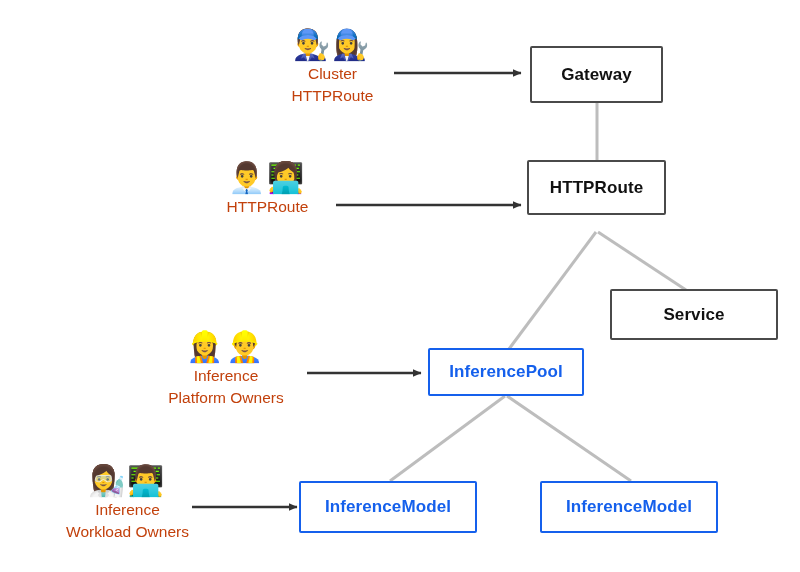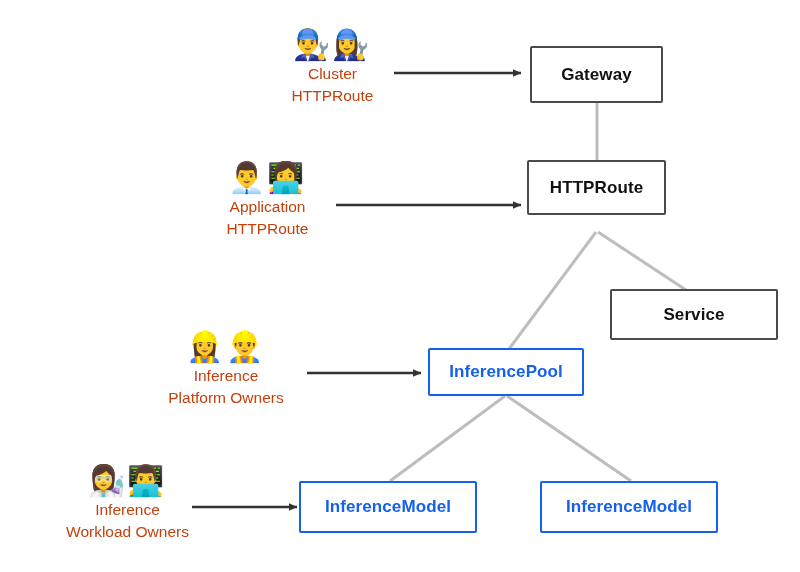--- a/index.html
+++ b/index.html
@@ -97,21 +97,20 @@
   </svg>
 
   <div class="persona" style="left:255px; top:28px; width:155px;">
     <span class="persona-emoji">👨‍🔧👩‍🔧</span>
     <span class="persona-label">Cluster</span>
     <span class="persona-label">HTTPRoute</span>
   </div>
 
   <div class="persona" style="left:190px; top:161px; width:155px;">
     <span class="persona-emoji">👨‍💼👩‍💻</span>
-    <span class="persona-label">Application</span>
     <span class="persona-label">HTTPRoute</span>
   </div>
 
   <div class="persona" style="left:141px; top:330px; width:170px;">
     <span class="persona-emoji">👷‍♀️👷‍♂️</span>
     <span class="persona-label">Inference</span>
     <span class="persona-label">Platform Owners</span>
   </div>
 
   <div class="persona" style="left:40px; top:464px; width:175px;">

